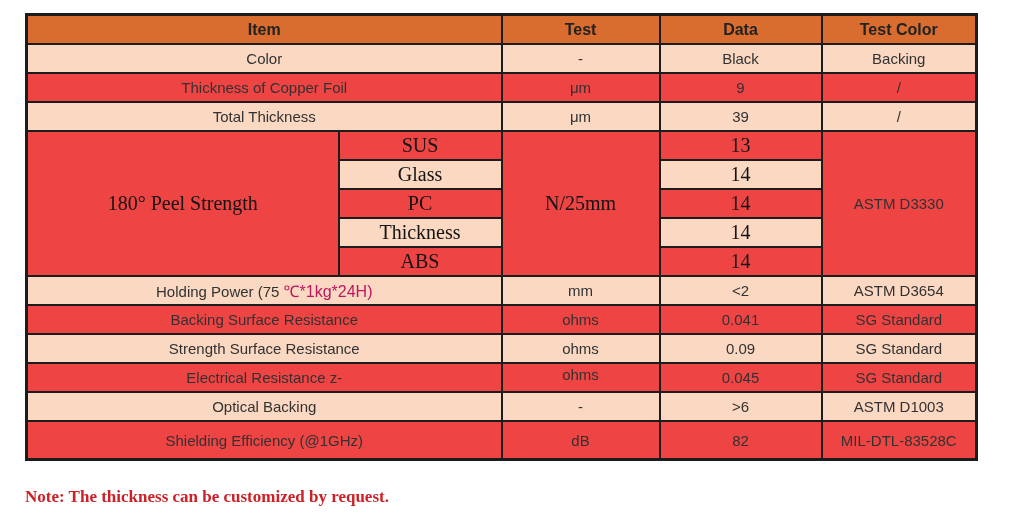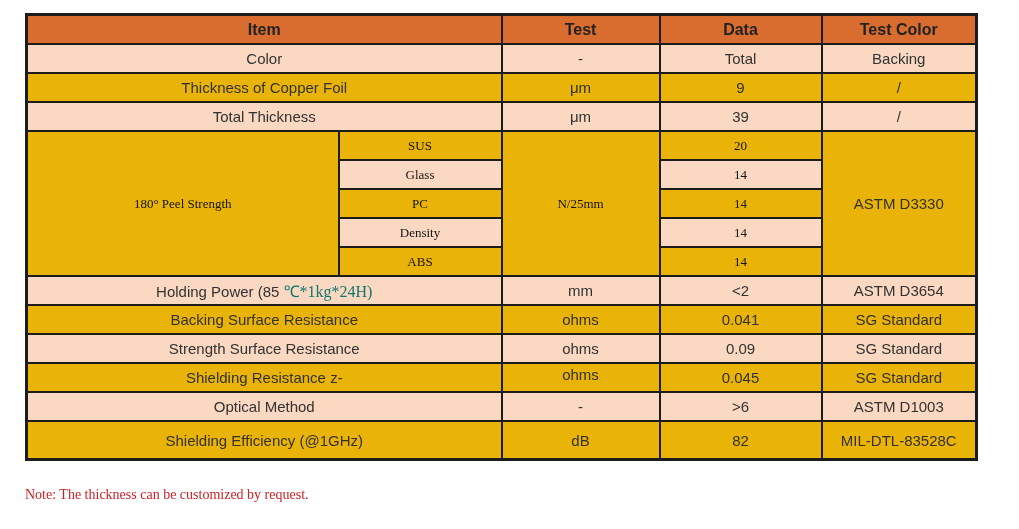--- a/index.html
+++ b/index.html
@@ -36,48 +36,48 @@
   }
   table.spec tr.last-row td { height: 36px; }
   th.hdr {
     background: #d96c2f;
     color: #222222;
     font-family: "Liberation Sans", sans-serif;
     font-weight: bold;
     font-size: 16px;
   }
   .light { background: #fad8c2; }
-  .dark  { background: #eab308; }
+  .dark  { background: #ef4444; }
   .sans {
     font-family: "Liberation Sans", sans-serif;
     font-size: 15px;
     color: #323232;
     margin-left: 29px;
   }
   .serif {
     font-family: "Liberation Serif", serif;
-    font-size: 13px;
+    font-size: 20px;
     color: #141414;
   }
   .serif-inline {
-    font-family: Liberation Serif, serif;
+    font-family: Liberation Sans, sans-serif;
     font-size: 16px;
-    color: #0f766e;
+    color: #be185d;
   }
   td.ohm-low {
     vertical-align: bottom;
   }
   td.ohm-low span { position: relative; top: -3px; }
   .note {
     position: absolute;
     left: 25px;
     top: 487px;
     font-family: "Liberation Serif", serif;
-    font-size: 14px;
-    font-weight: 400;
+    font-size: 17px;
+    font-weight: 700;
     color: #cb2127;
   }
 </style>
 </head>
 <body>
 
 <div class="stage">
 
   <table class="spec">
     <colgroup>
@@ -92,21 +92,21 @@
         <tr>
       <th class="hdr" colspan="2">Item</th>
       <th class="hdr">Test</th>
       <th class="hdr">Data</th>
       <th class="hdr">Test Color</th>
     </tr>
 
     <tr>
       <td class="light sans" colspan="2">Color</td>
       <td class="light sans">-</td>
-      <td class="light sans">Total</td>
+      <td class="light sans">Black</td>
       <td class="light sans">Backing</td>
     </tr>
 
     <tr>
       <td class="dark sans" colspan="2">Thickness of Copper Foil</td>
       <td class="dark sans">μm</td>
       <td class="dark sans">9</td>
       <td class="dark sans">/</td>
     </tr>
 
@@ -114,70 +114,70 @@
       <td class="light sans" colspan="2">Total Thickness</td>
       <td class="light sans">μm</td>
       <td class="light sans">39</td>
       <td class="light sans">/</td>
     </tr>
 
     <tr>
       <td class="dark serif" rowspan="5">180° Peel Strength</td>
       <td class="dark serif">SUS</td>
       <td class="dark serif" rowspan="5">N/25mm</td>
-      <td class="dark serif">20</td>
+      <td class="dark serif">13</td>
       <td class="dark sans" rowspan="5">ASTM D3330</td>
     </tr>
     <tr>
       <td class="light serif">Glass</td>
       <td class="light serif">14</td>
     </tr>
     <tr>
       <td class="dark serif">PC</td>
       <td class="dark serif">14</td>
     </tr>
     <tr>
-      <td class="light serif">Density</td>
+      <td class="light serif">Thickness</td>
       <td class="light serif">14</td>
     </tr>
     <tr>
       <td class="dark serif">ABS</td>
       <td class="dark serif">14</td>
     </tr>
 
     <tr>
-      <td class="light sans" colspan="2"><span>Holding Power (85 </span><span class="serif-inline">℃*1kg*24H)</span></td>
+      <td class="light sans" colspan="2"><span>Holding Power (75 </span><span class="serif-inline">℃*1kg*24H)</span></td>
       <td class="light sans">mm</td>
       <td class="light sans">&lt;2</td>
       <td class="light sans">ASTM D3654</td>
     </tr>
 
     <tr>
       <td class="dark sans" colspan="2">Backing Surface Resistance</td>
       <td class="dark sans">ohms</td>
       <td class="dark sans">0.041</td>
       <td class="dark sans">SG Standard</td>
     </tr>
 
     <tr>
       <td class="light sans" colspan="2">Strength Surface Resistance</td>
       <td class="light sans">ohms</td>
       <td class="light sans">0.09</td>
       <td class="light sans">SG Standard</td>
     </tr>
 
     <tr>
-      <td class="dark sans" colspan="2">Shielding Resistance z-</td>
+      <td class="dark sans" colspan="2">Electrical Resistance z-</td>
       <td class="dark sans ohm-low"><span>ohms</span></td>
       <td class="dark sans">0.045</td>
       <td class="dark sans">SG Standard</td>
     </tr>
 
     <tr>
-      <td class="light sans" colspan="2">Optical Method</td>
+      <td class="light sans" colspan="2">Optical Backing</td>
       <td class="light sans">-</td>
       <td class="light sans">&gt;6</td>
       <td class="light sans">ASTM D1003</td>
     </tr>
 
     <tr class="last-row">
       <td class="dark sans" colspan="2">Shielding Efficiency (@1GHz)</td>
       <td class="dark sans">dB</td>
       <td class="dark sans">82</td>
       <td class="dark sans">MIL-DTL-83528C</td>

